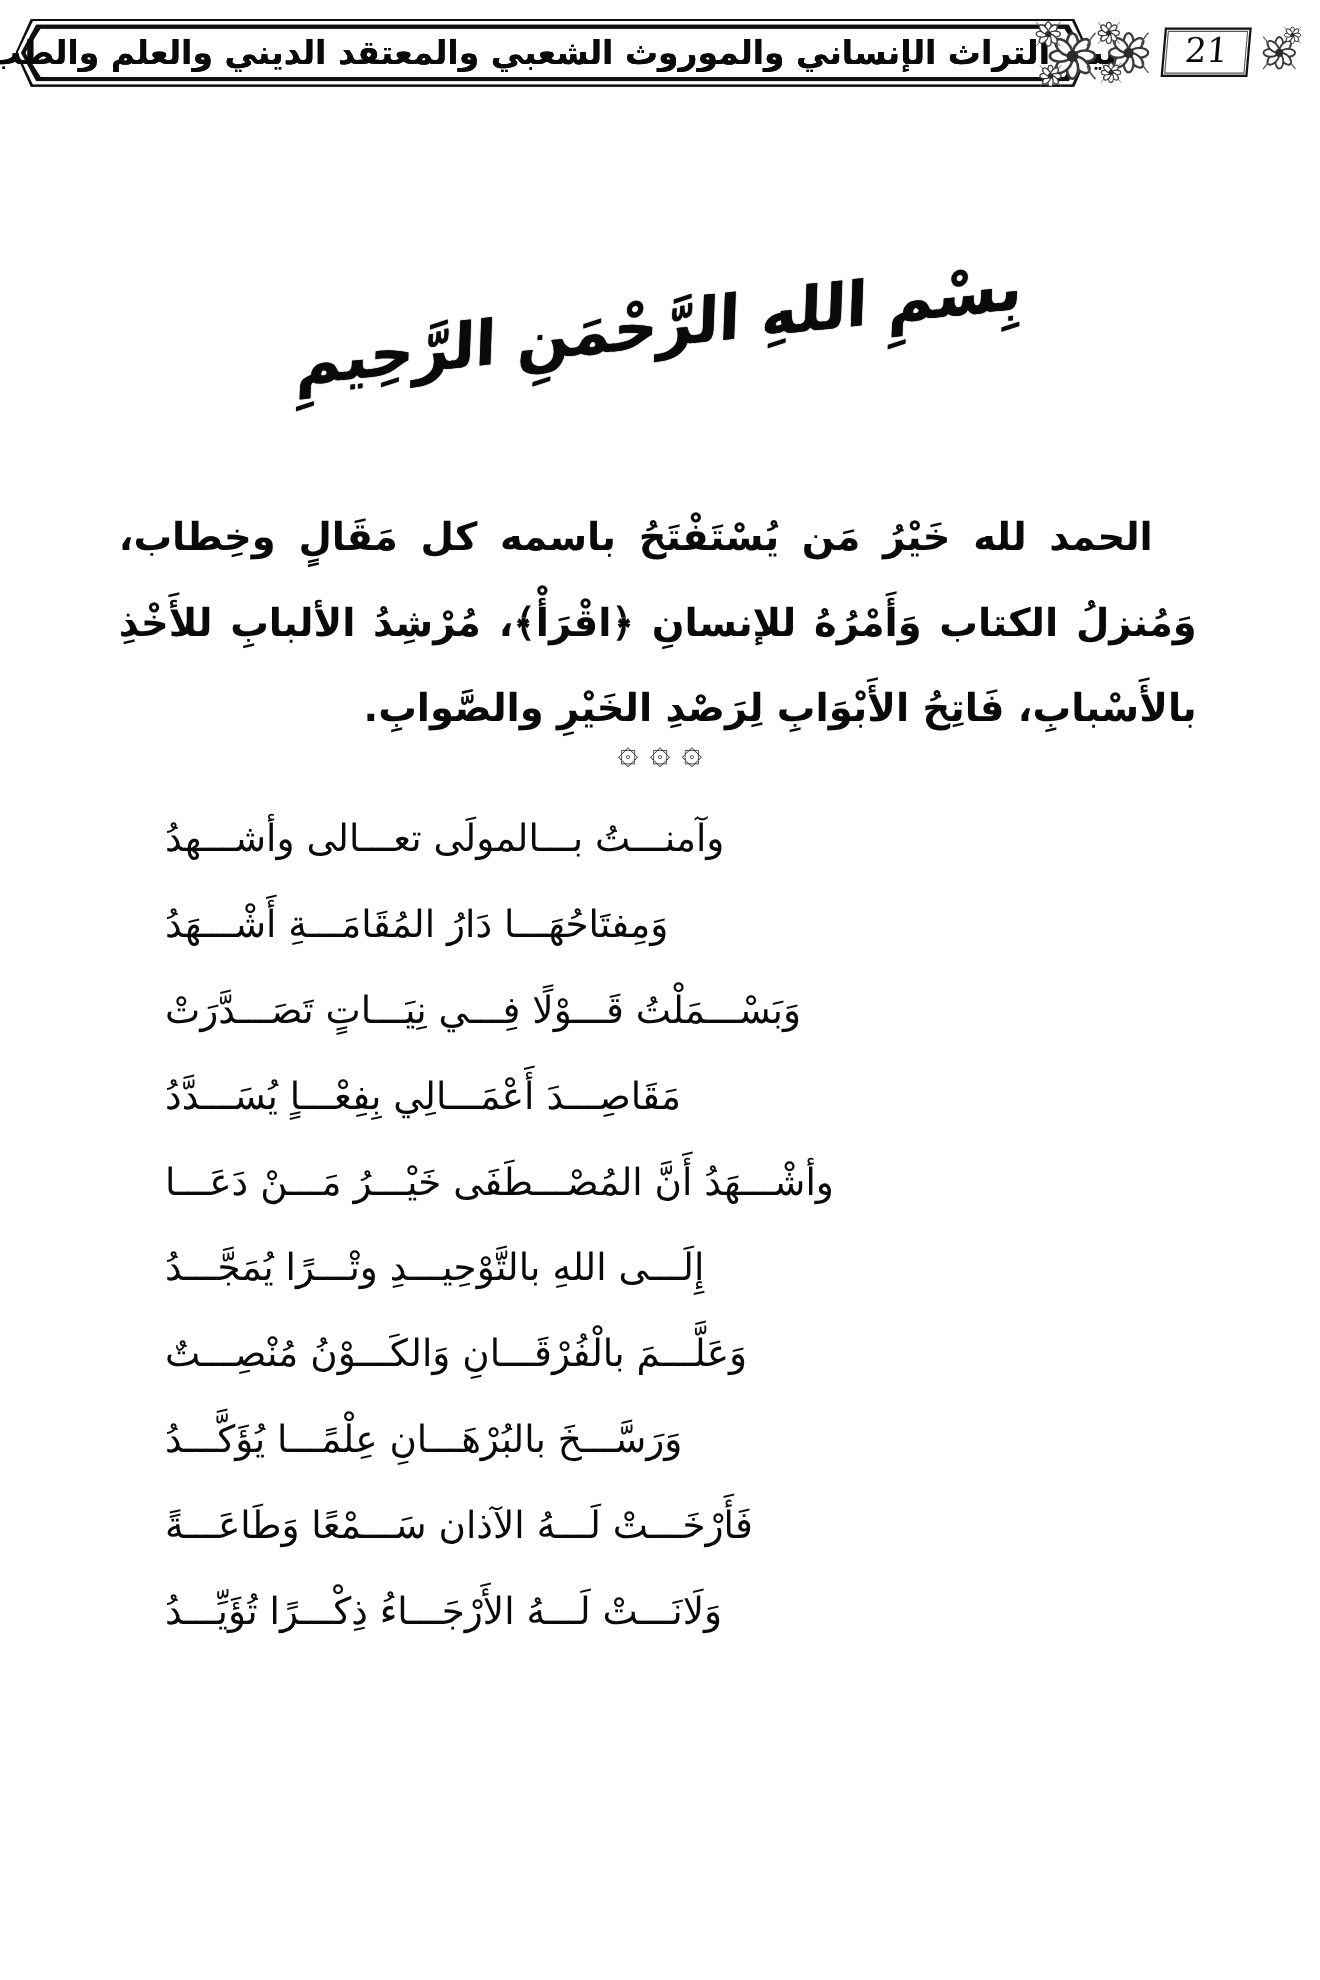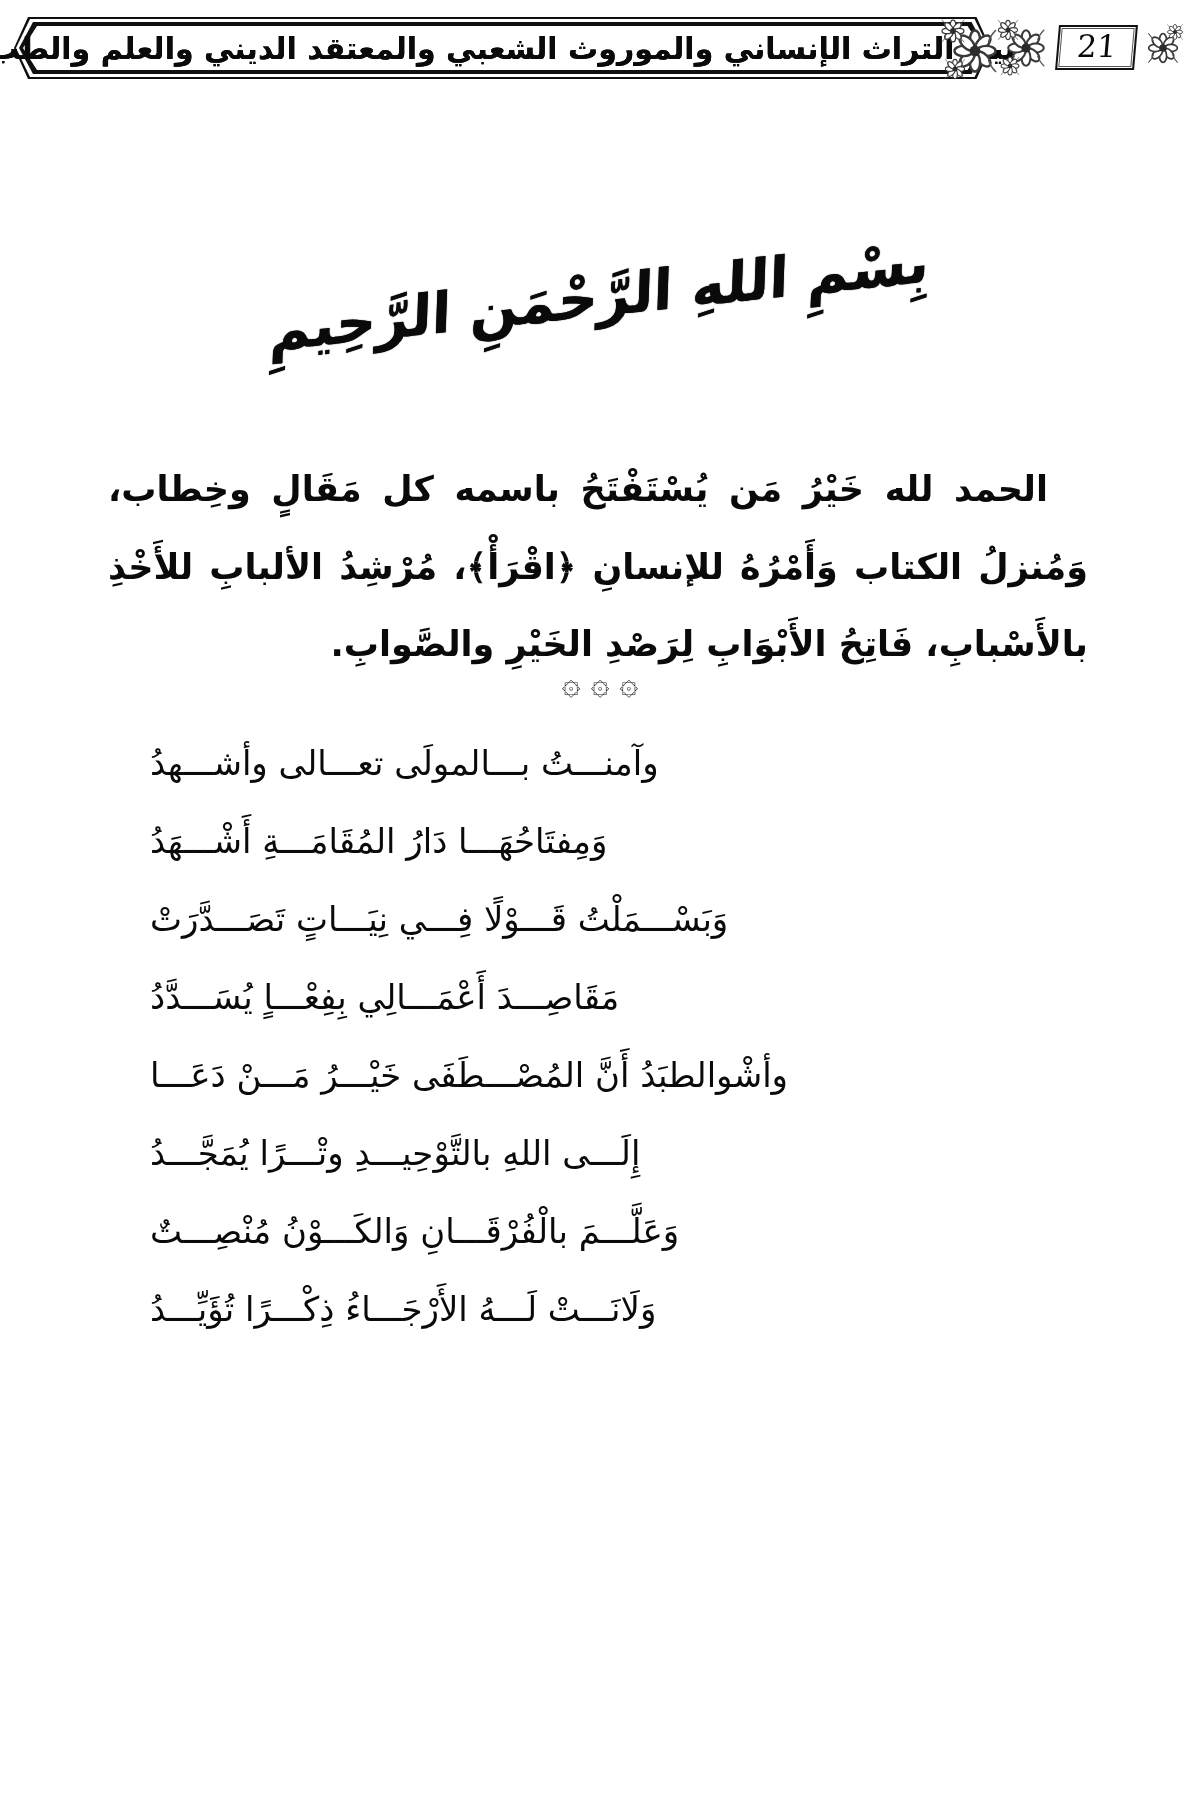--- a/index.html
+++ b/index.html
@@ -180,19 +180,21 @@
 
   <p class="prose">الحمد لله خَيْرُ مَن يُسْتَفْتَحُ باسمه كل مَقَالٍ وخِطاب، وَمُنزلُ الكتاب وَأَمْرُهُ للإنسانِ ﴿اقْرَأْ﴾، مُرْشِدُ الألبابِ للأَخْذِ بالأَسْبابِ، فَاتِحُ الأَبْوَابِ لِرَصْدِ الخَيْرِ والصَّوابِ.</p>
 
   <div class="divider-ornament">۞ ۞ ۞</div>
 
   <div class="poem">
     <div class="poem-line">وآمنـــتُ بـــالمولَى تعـــالى وأشـــهدُ</div>
     <div class="poem-line">وَمِفتَاحُهَـــا دَارُ المُقَامَـــةِ أَشْـــهَدُ</div>
     <div class="poem-line">وَبَسْـــمَلْتُ قَـــوْلًا فِـــي نِيَـــاتٍ تَصَـــدَّرَتْ</div>
     <div class="poem-line">مَقَاصِـــدَ أَعْمَـــالِي بِفِعْـــاٍ يُسَـــدَّدُ</div>
-    <div class="poem-line">وأشْوالطبَدُ أَنَّ المُصْـــطَفَى خَيْـــرُ مَـــنْ دَعَـــا</div>
+    <div class="poem-line">وأشْـــهَدُ أَنَّ المُصْـــطَفَى خَيْـــرُ مَـــنْ دَعَـــا</div>
     <div class="poem-line">إِلَـــى اللهِ بالتَّوْحِيـــدِ وتْـــرًا يُمَجَّـــدُ</div>
     <div class="poem-line">وَعَلَّـــمَ بالْفُرْقَـــانِ وَالكَـــوْنُ مُنْصِـــتٌ</div>
+    <div class="poem-line">وَرَسَّـــخَ بالبُرْهَـــانِ عِلْمًـــا يُؤَكَّـــدُ</div>
+    <div class="poem-line">فَأَرْخَـــتْ لَـــهُ الآذان سَـــمْعًا وَطَاعَـــةً</div>
     <div class="poem-line">وَلَانَـــتْ لَـــهُ الأَرْجَـــاءُ ذِكْـــرًا تُؤَيِّـــدُ</div>
   </div>
 
 </div>
 
 </body></html>

